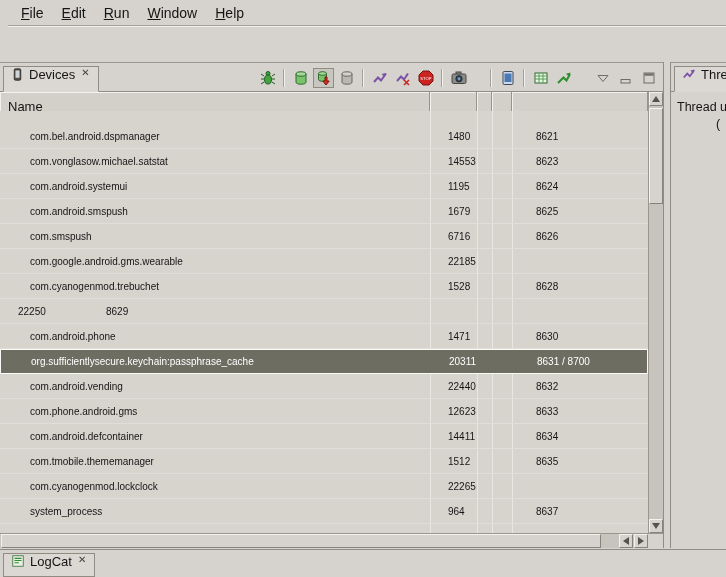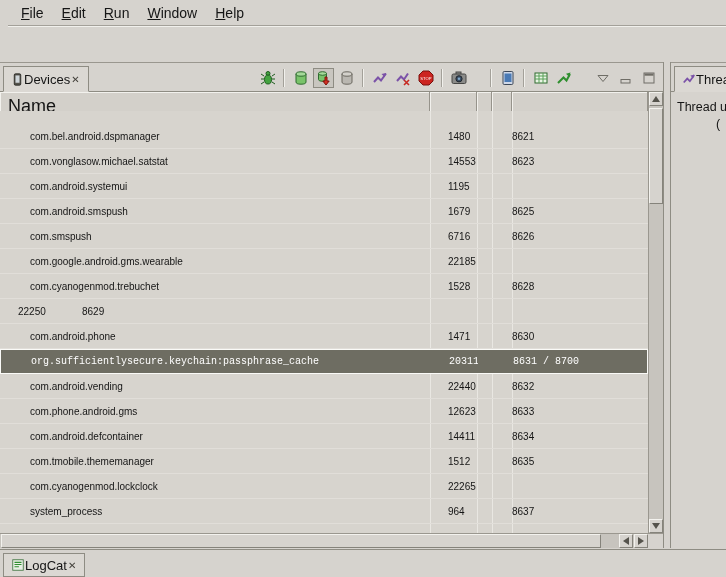--- a/index.html
+++ b/index.html
@@ -21,53 +21,53 @@
   .bevel-out { background:#d6d3ce; border:1px solid;
     border-color:#f3f2ee #85837b #85837b #f3f2ee; }
 
   
   .panel { position:absolute; background:#d6d3ce; }
   #devices-panel { left:0; top:62px; width:664px; height:486px; border-right:1px solid #8e8c83; }
   #threads-panel { left:670px; top:62px; right:0; height:486px; border-left:1px solid #8e8c83; overflow:hidden; }
 
   .tabbar { position:relative; height:30px; border-top:1px solid #9a978f; border-bottom:1px solid #8e8c83; }
   .tab { position:absolute; left:3px; bottom:-1px; height:26px;
-    display:flex; align-items:center; padding:0 7px;
+    display:flex; gap:5px; padding:0 7px;
     background:#dbd8d3; border:1px solid #8e8c83; border-bottom:1px solid #dbd8d3;
     font-size:13px; white-space:nowrap; }
   .tab .close { font-size:10px; color:#44423c; padding:0 1px; }
 
   
   #devices-toolbar { position:absolute; right:4px; top:3px; height:24px;
     display:flex; align-items:center; gap:2px; }
   .ticon { width:21px; height:20px; display:flex; align-items:center; justify-content:center; }
   .ticon.pressed { background:#c9c6c0; border:1px solid #8e8c83; }
   .tsep { width:2px; height:18px; margin:0 3px;
     border-left:1px solid #a3a099; border-right:1px solid #f1f0ec; }
   .tgap { width:14px; }
 
   
   #tbl-header { position:absolute; top:30px; left:0; right:15px; height:29px;
-    display:flex; background:#d3d0ca; border-bottom:1px solid #8e8c83; font-size:18px; }
+    display:flex; background:#d3d0ca; border-bottom:1px solid #8e8c83; font-size:13px; }
   .hcell { box-shadow:inset 1px 1px 0 #f2f1ed; border-right:1px solid #96938b;
     display:flex; align-items:center; overflow:hidden; }
   .hc-name { width:430px; padding-left:8px; }
   .hc-pid { width:47px; } .hc-a { width:15px; } .hc-b { width:20px; } .hc-port { flex:1; }
 
   #tbody { position:absolute; top:49px; left:0; right:15px; bottom:15px;
     background:#d7d4ce; padding-top:13px; overflow:hidden; }
   .colsep { position:absolute; top:0; bottom:0; width:1px; background:#e9e7e2; z-index:0; }
   .trow { position:relative; z-index:1; display:flex; align-items:center; height:25px;
     font-size:10px; border-bottom:1px solid #e1ded9; cursor:default; }
   .trow span { overflow:hidden; white-space:nowrap; }
   .c-name { width:430px; padding-left:30px; }
   .c-pid { width:47px; padding-left:18px; }
   .c-a { width:15px; } .c-b { width:20px; }
-  .c-port { flex:1; padding-left:0; }
-  .trow.selected { background:#6e6d62; color:#ffffff; border:1px solid #fafaf7; z-index:2;font-family:Liberation Mono, monospace; }
+  .c-port { flex:1; padding-left:24px; }
+  .trow.selected { background:#6e6d62; color:#ffffff; border:1px solid #fafaf7; z-index:2; }
 
   
   #vscroll { position:absolute; right:0; top:30px; bottom:15px; width:15px;
     background:#c7c4be; border-left:1px solid #9a978f; }
   #hscroll { position:absolute; left:0; right:15px; bottom:0; height:15px;
     background:#c7c4be; border-top:1px solid #9a978f; }
   .sbtn { position:absolute; width:14px; height:14px; display:flex; align-items:center; justify-content:center; }
   .arr { width:0; height:0; border:4px solid transparent; }
   .arr.up { border-bottom:6px solid #55534c; margin-top:-4px; }
   .arr.down { border-top:6px solid #55534c; margin-bottom:-4px; }
@@ -241,20 +241,21 @@
           <span class="c-pid">14553</span>
           <span class="c-a"></span>
           <span class="c-b"></span>
           <span class="c-port">8623</span>
         </div>
         <div class="trow">
           <span class="c-name">com.android.systemui</span>
           <span class="c-pid">1195</span>
           <span class="c-a"></span>
           <span class="c-b"></span>
+          <span class="c-port">8624</span>
         </div>
         <div class="trow">
           <span class="c-name">com.android.smspush</span>
           <span class="c-pid">1679</span>
           <span class="c-a"></span>
           <span class="c-b"></span>
           <span class="c-port">8625</span>
         </div>
         <div class="trow">
           <span class="c-name">com.smspush</span>

